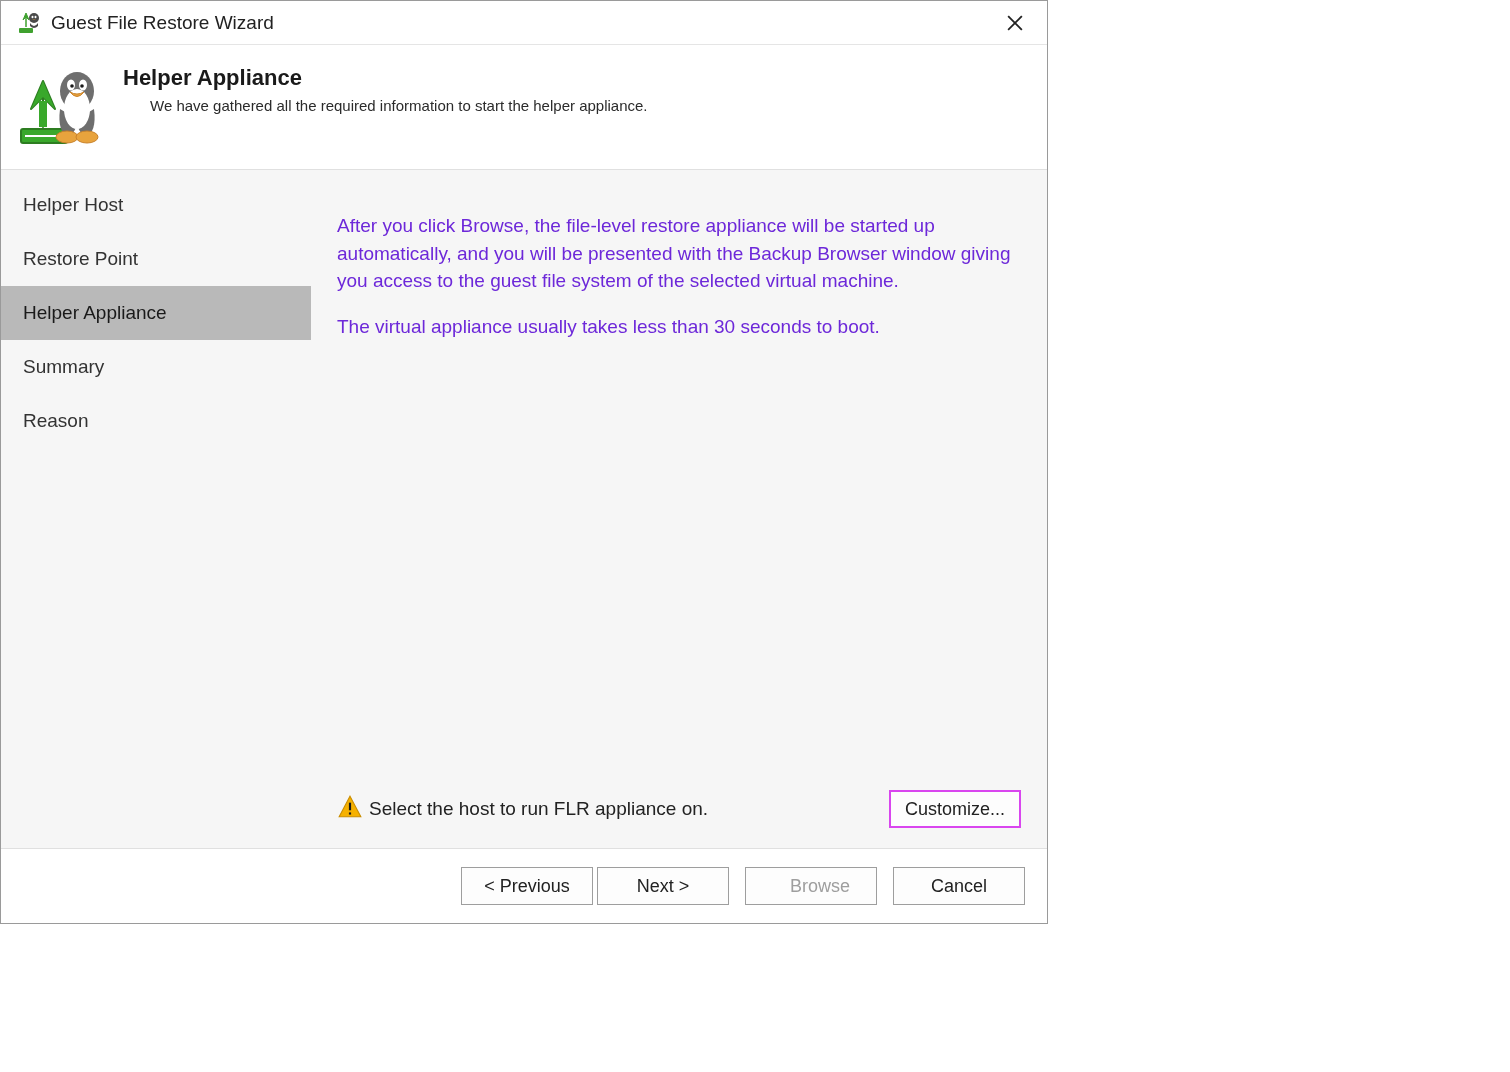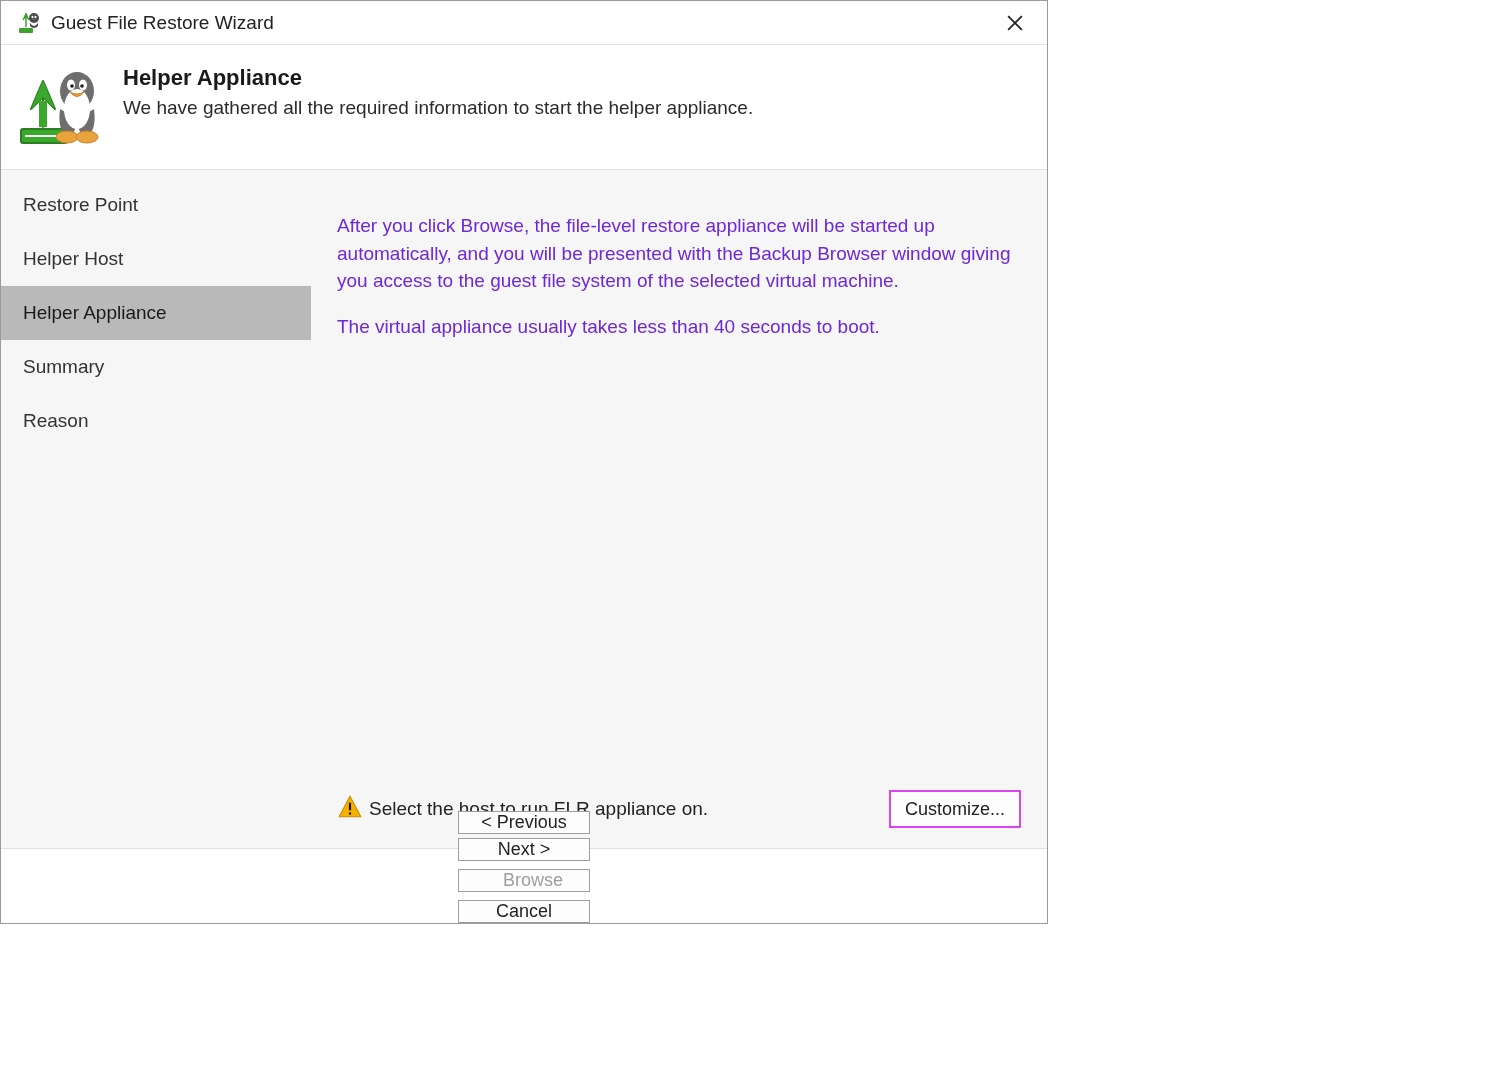--- a/index.html
+++ b/index.html
@@ -56,22 +56,23 @@
     flex: none;
   }
   .headerband .hb-text { padding-top: 6px; }
   .headerband .hb-heading {
     font-weight: 700;
     font-size: 22px;
     margin-bottom: 6px;
     color: #1a1a1a;
   }
   .headerband .hb-sub {
-    font-size: 19px;
+    font-size: 15px;
     color: #2b2b2b;
+    margin-left: 27px;
   }
   
   .body {
     flex: 1;
     display: flex;
     border-top: 1px solid #e0e0e0;
     border-bottom: 1px solid #e0e0e0;
     min-height: 0;
     background: #f6f6f6;
   }
@@ -134,21 +135,20 @@
   }
   
   .footer {
     height: 74px;
     display: flex;
     justify-content: flex-end;
     align-items: center;
     gap: 4px;
     padding: 0 22px;
     background: #ffffff;
-    flex-direction: column;
   }
   .footer .gap { width: 8px; }
 </style>
 </head>
 <body>
 
 <div class="window">
 
   <div class="titlebar">
     <span class="tb-icon">
@@ -197,31 +197,31 @@
     </span>
     <div class="hb-text">
       <div class="hb-heading">Helper Appliance</div>
       <div class="hb-sub">We have gathered all the required information to start the helper appliance.</div>
     </div>
   </div>
 
   <div class="body">
 
     <div class="sidebar">
+      <div class="side-item">Helper Host</div>
       <div class="side-item">Restore Point</div>
-      <div class="side-item">Helper Host</div>
       <div class="side-item selected">Helper Appliance</div>
       <div class="side-item">Summary</div>
       <div class="side-item">Reason</div>
     </div>
 
     <div class="main">
       <div class="main-text">
         <p>After you click Browse, the file-level restore appliance will be started up automatically, and you will be presented with the Backup Browser window giving you access to the guest file system of the selected virtual machine.</p>
-        <p>The virtual appliance usually takes less than 40 seconds to boot.</p>
+        <p>The virtual appliance usually takes less than 30 seconds to boot.</p>
       </div>
 
       <div class="warn-row">
         <span>
           <svg viewBox="0 0 24 24" width="26" height="26">
             <path d="M12 2 L22 21 L2 21 Z" fill="#f6b100" stroke="#c98d00" stroke-width="1"></path>
             <rect x="11" y="8" width="2" height="7" fill="#1a1a1a"></rect>
             <rect x="11" y="17" width="2" height="2" fill="#1a1a1a"></rect>
           </svg>
         </span>

